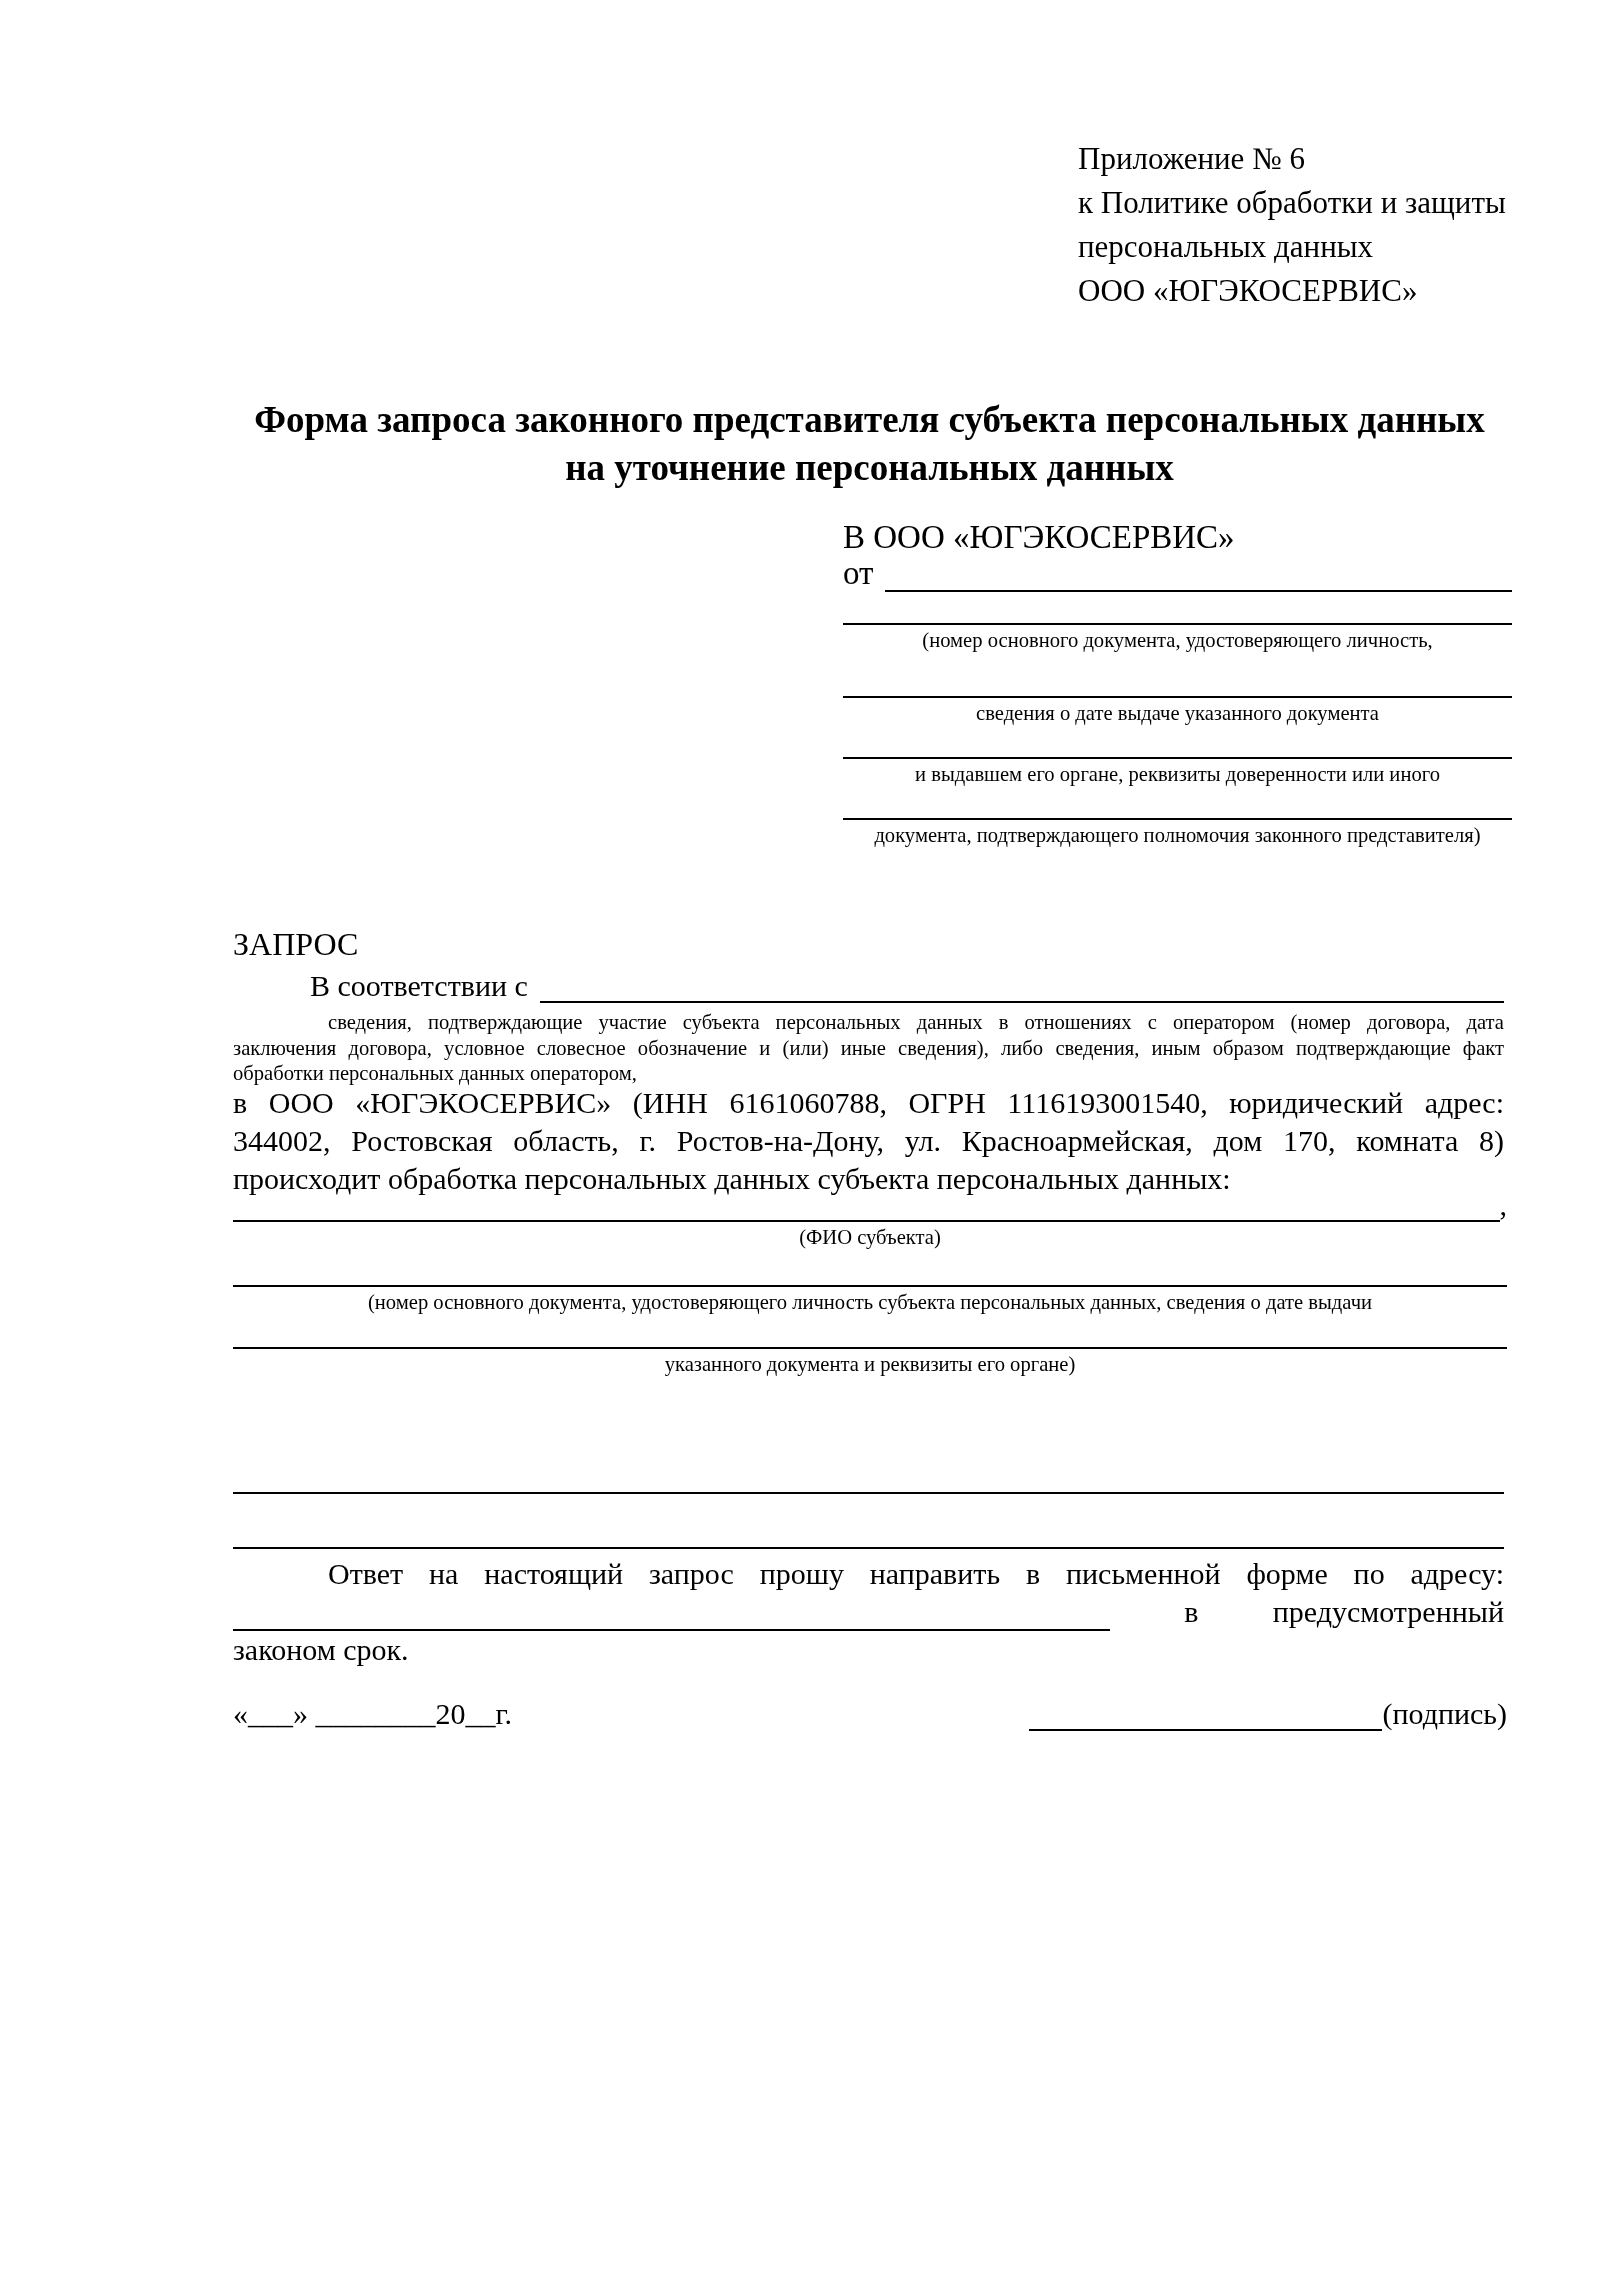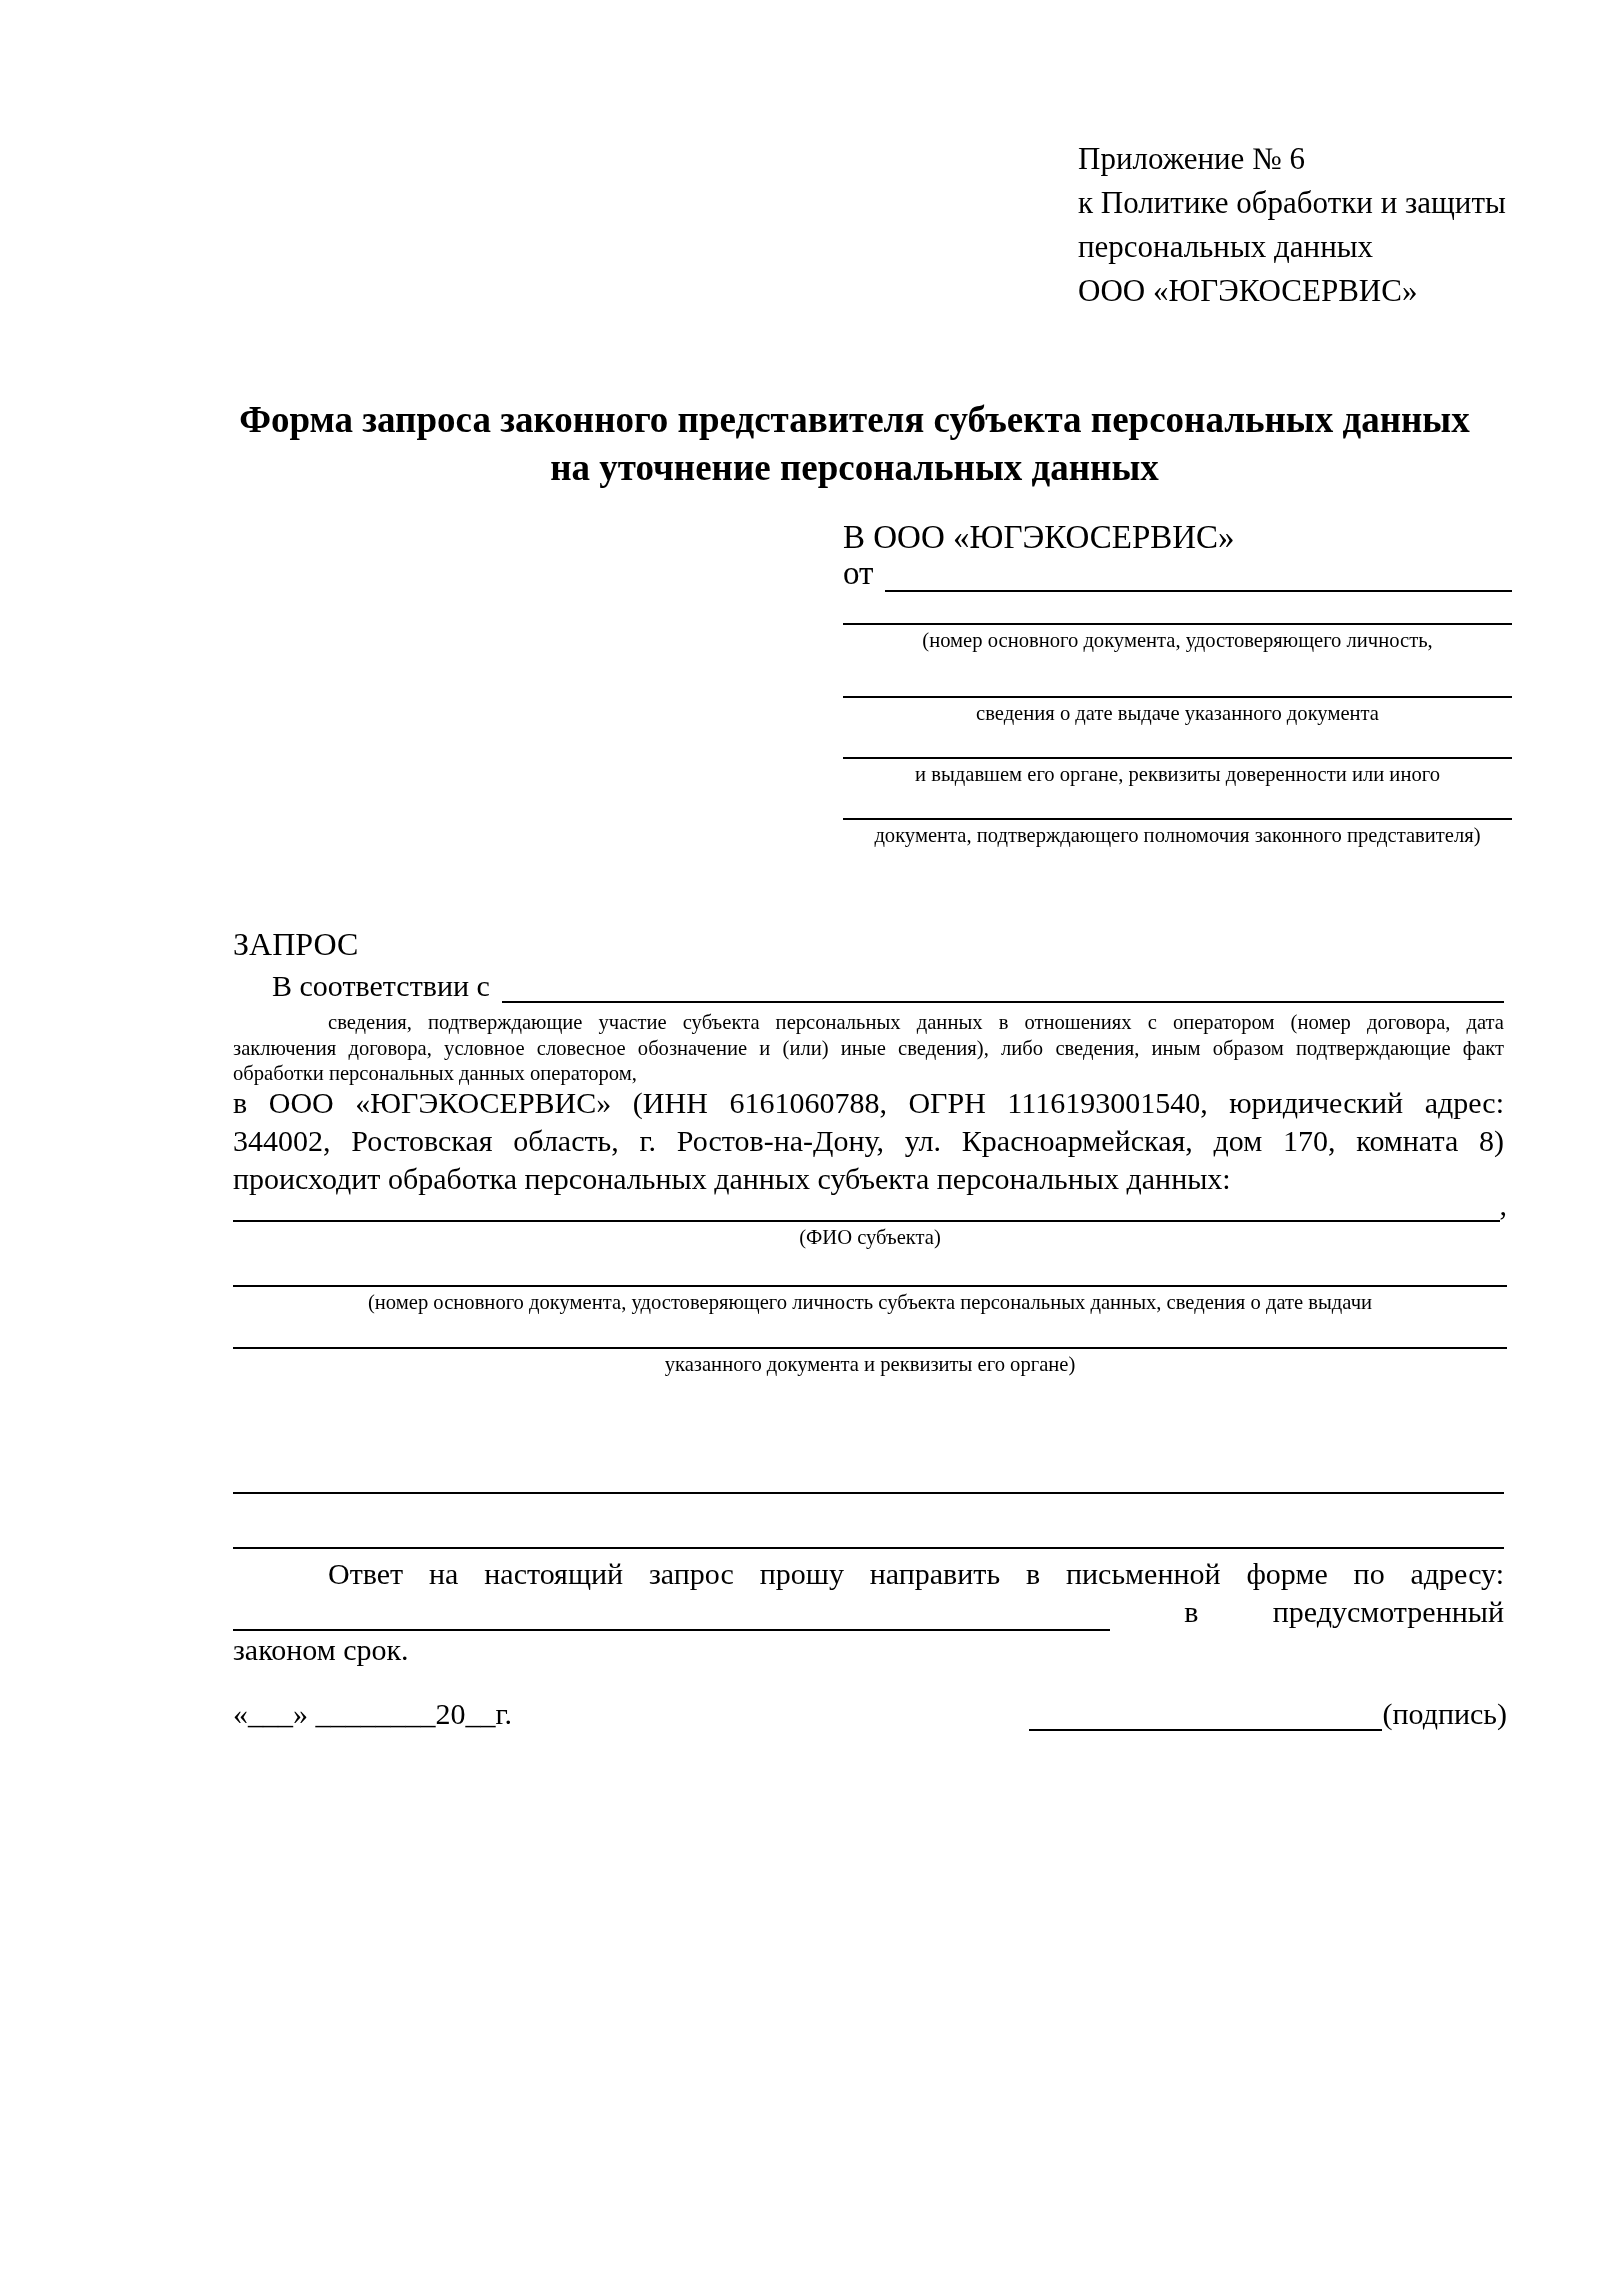--- a/index.html
+++ b/index.html
@@ -8,37 +8,37 @@
     width:1621px; height:2293px;
     margin:0 auto;
     background:#ffffff;
     color:#000000;
     font-family:"Liberation Serif","DejaVu Serif",serif;
     overflow:hidden;
   }
   
   .appendix { position:absolute; left:1078px; top:137px; font-size:31px; line-height:44px; }
   
-  .title { position:absolute; left:219px; top:396px; width:1271px; text-align:center; font-weight:bold; font-size:37px; line-height:48px; }
+  .title { position:absolute; left:234px; top:396px; width:1271px; text-align:center; font-weight:bold; font-size:37px; line-height:48px; }
   
   .addr { position:absolute; left:843px; top:518px; width:669px; font-size:33px; }
   .addr-to { line-height:39px; }
   .from-row { display:flex; align-items:flex-end; height:35px; }
   .fill { flex:1 1 auto; height:0; border-bottom:2.9px solid #000; margin-left:11.8px; }
   .cap { font-size:20.6px; line-height:25.5px; text-align:center; margin-top:2.9px; }
   .uline { height:0; border-bottom:2.9px solid #000; }
   .addr .u2 { margin-top:31px; }
   .addr .u3 { margin-top:43px; }
   .addr .u4 { margin-top:30px; }
   .addr .u5 { margin-top:31px; }
   
   .zapros { position:absolute; left:233px; top:926px; width:1271px; text-align:left; font-size:32px; }
   
   .intro-row { position:absolute; left:233px; top:968px; width:1271px; display:flex; align-items:flex-end; height:35px; font-size:30px; }
-  .intro-row .prefix { margin-left:39px; white-space:nowrap; }
+  .intro-row .prefix { margin-left:77px; white-space:nowrap; }
   
   .note { position:absolute; left:233px; top:1010px; width:1271px; font-size:20.6px; line-height:25.5px; }
   .jl { text-align:justify; text-align-last:justify; }
   .indent { text-indent:95px; }
   
   .op { position:absolute; left:233px; top:1084px; width:1271px; font-size:30px; line-height:38px; }
   
   .fio-block { position:absolute; left:233px; top:1188px; width:1274px; }
   .line-comma-row { display:flex; align-items:flex-end; height:34px; font-size:30px; }
   .fill2 { flex:1 1 auto; height:0; border-bottom:2.9px solid #000; }

